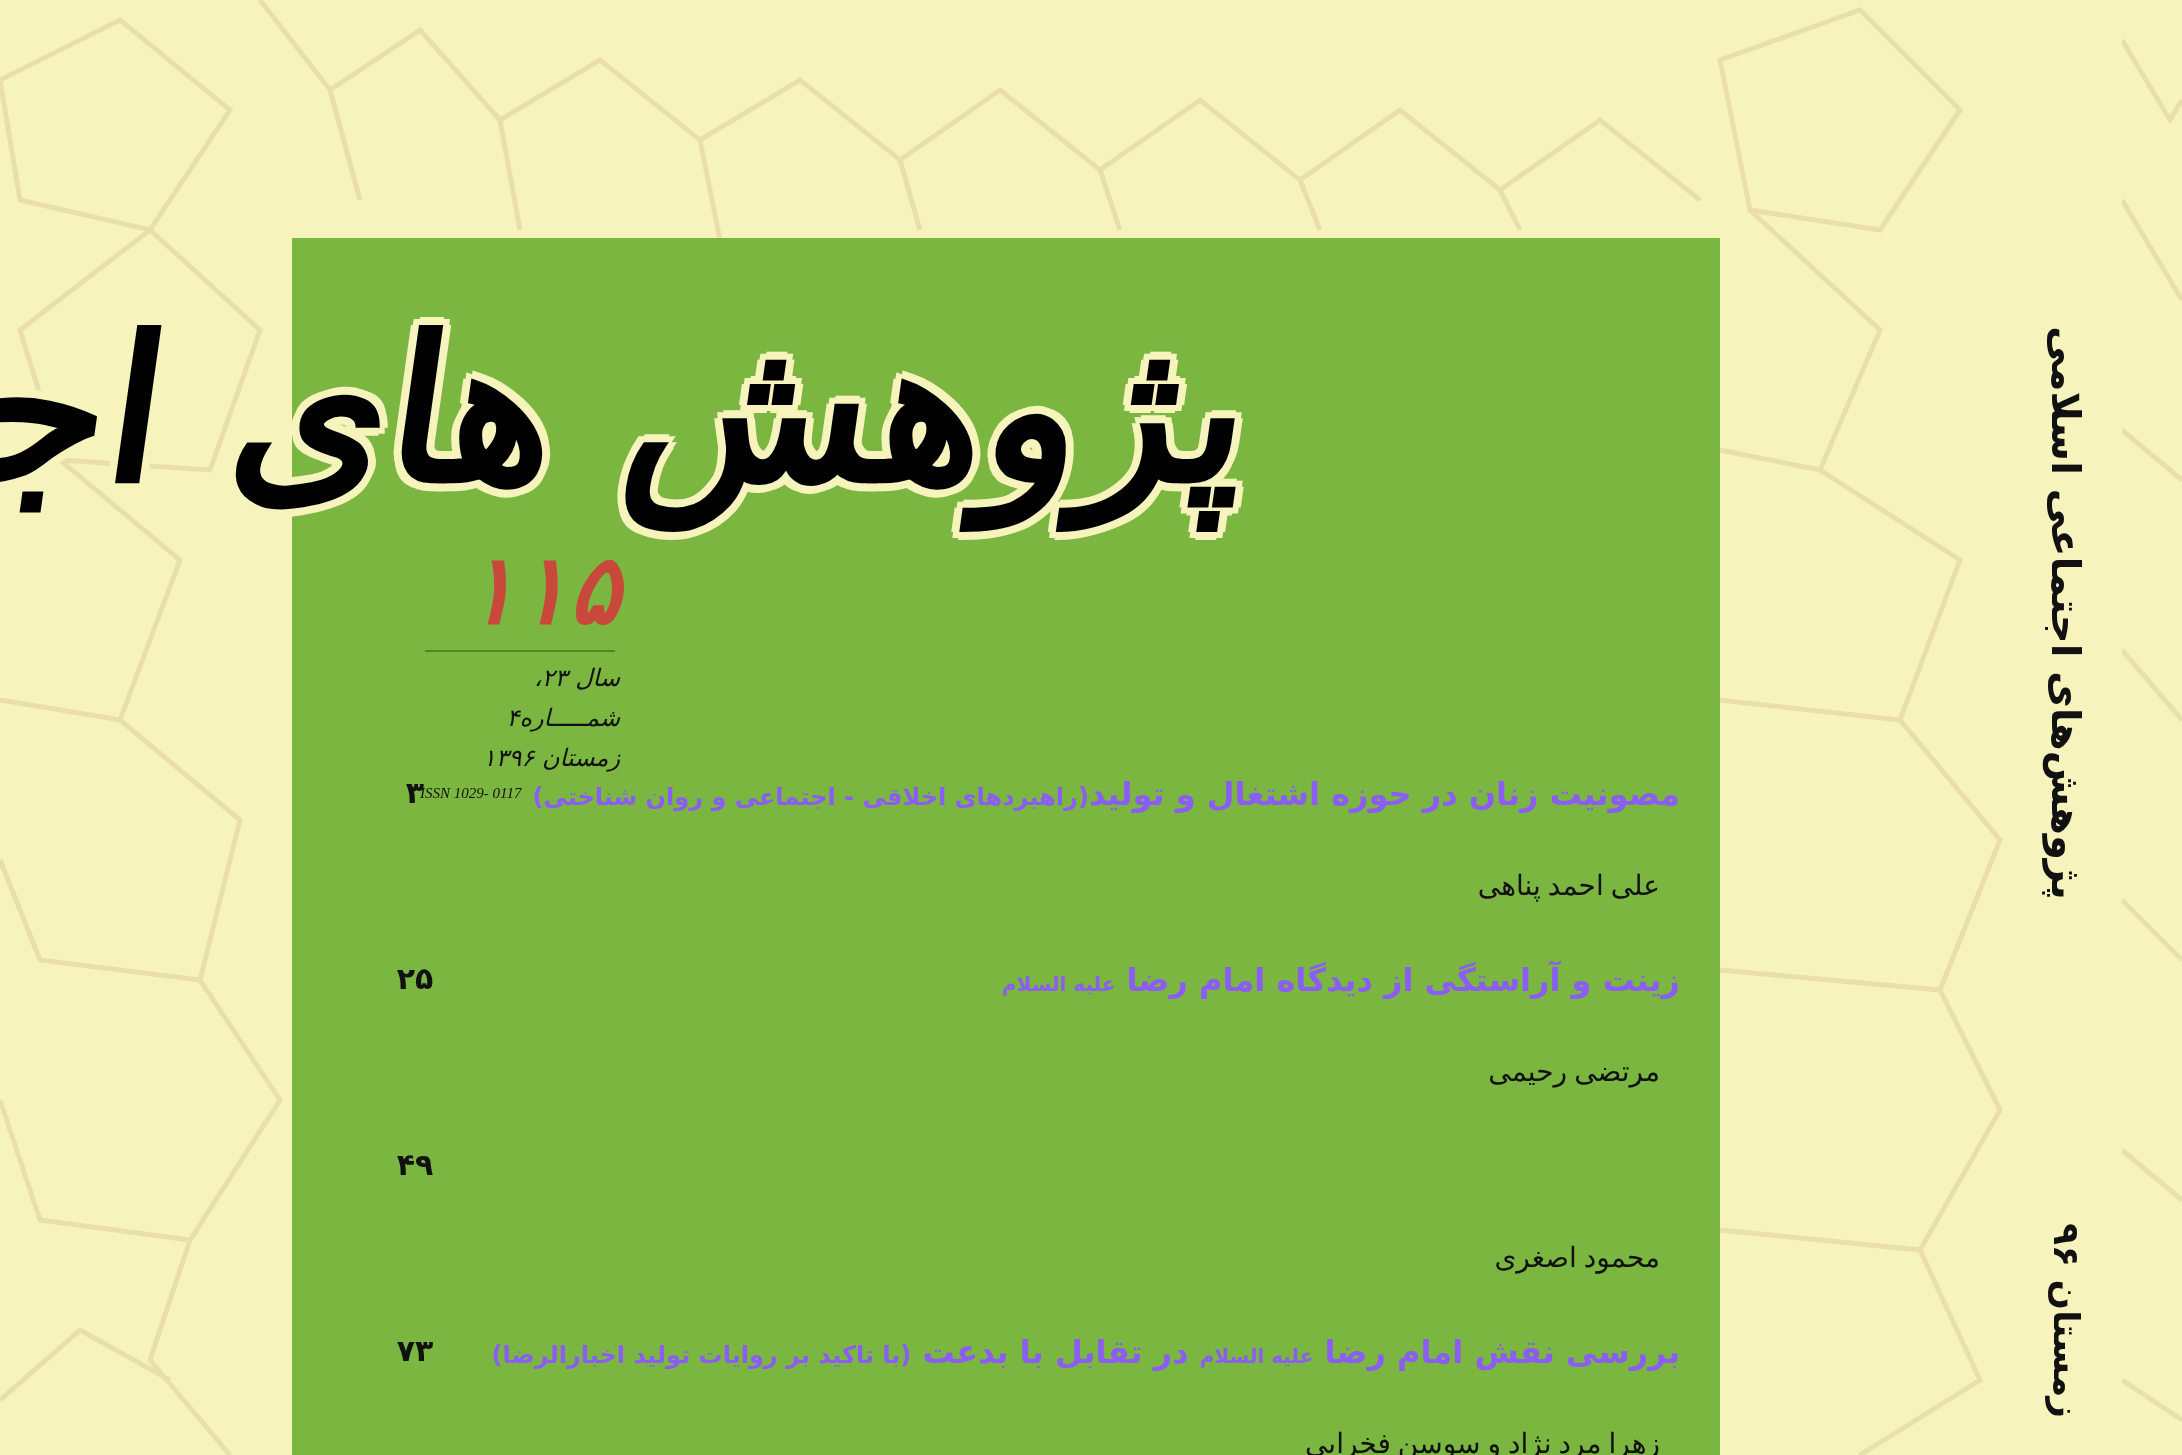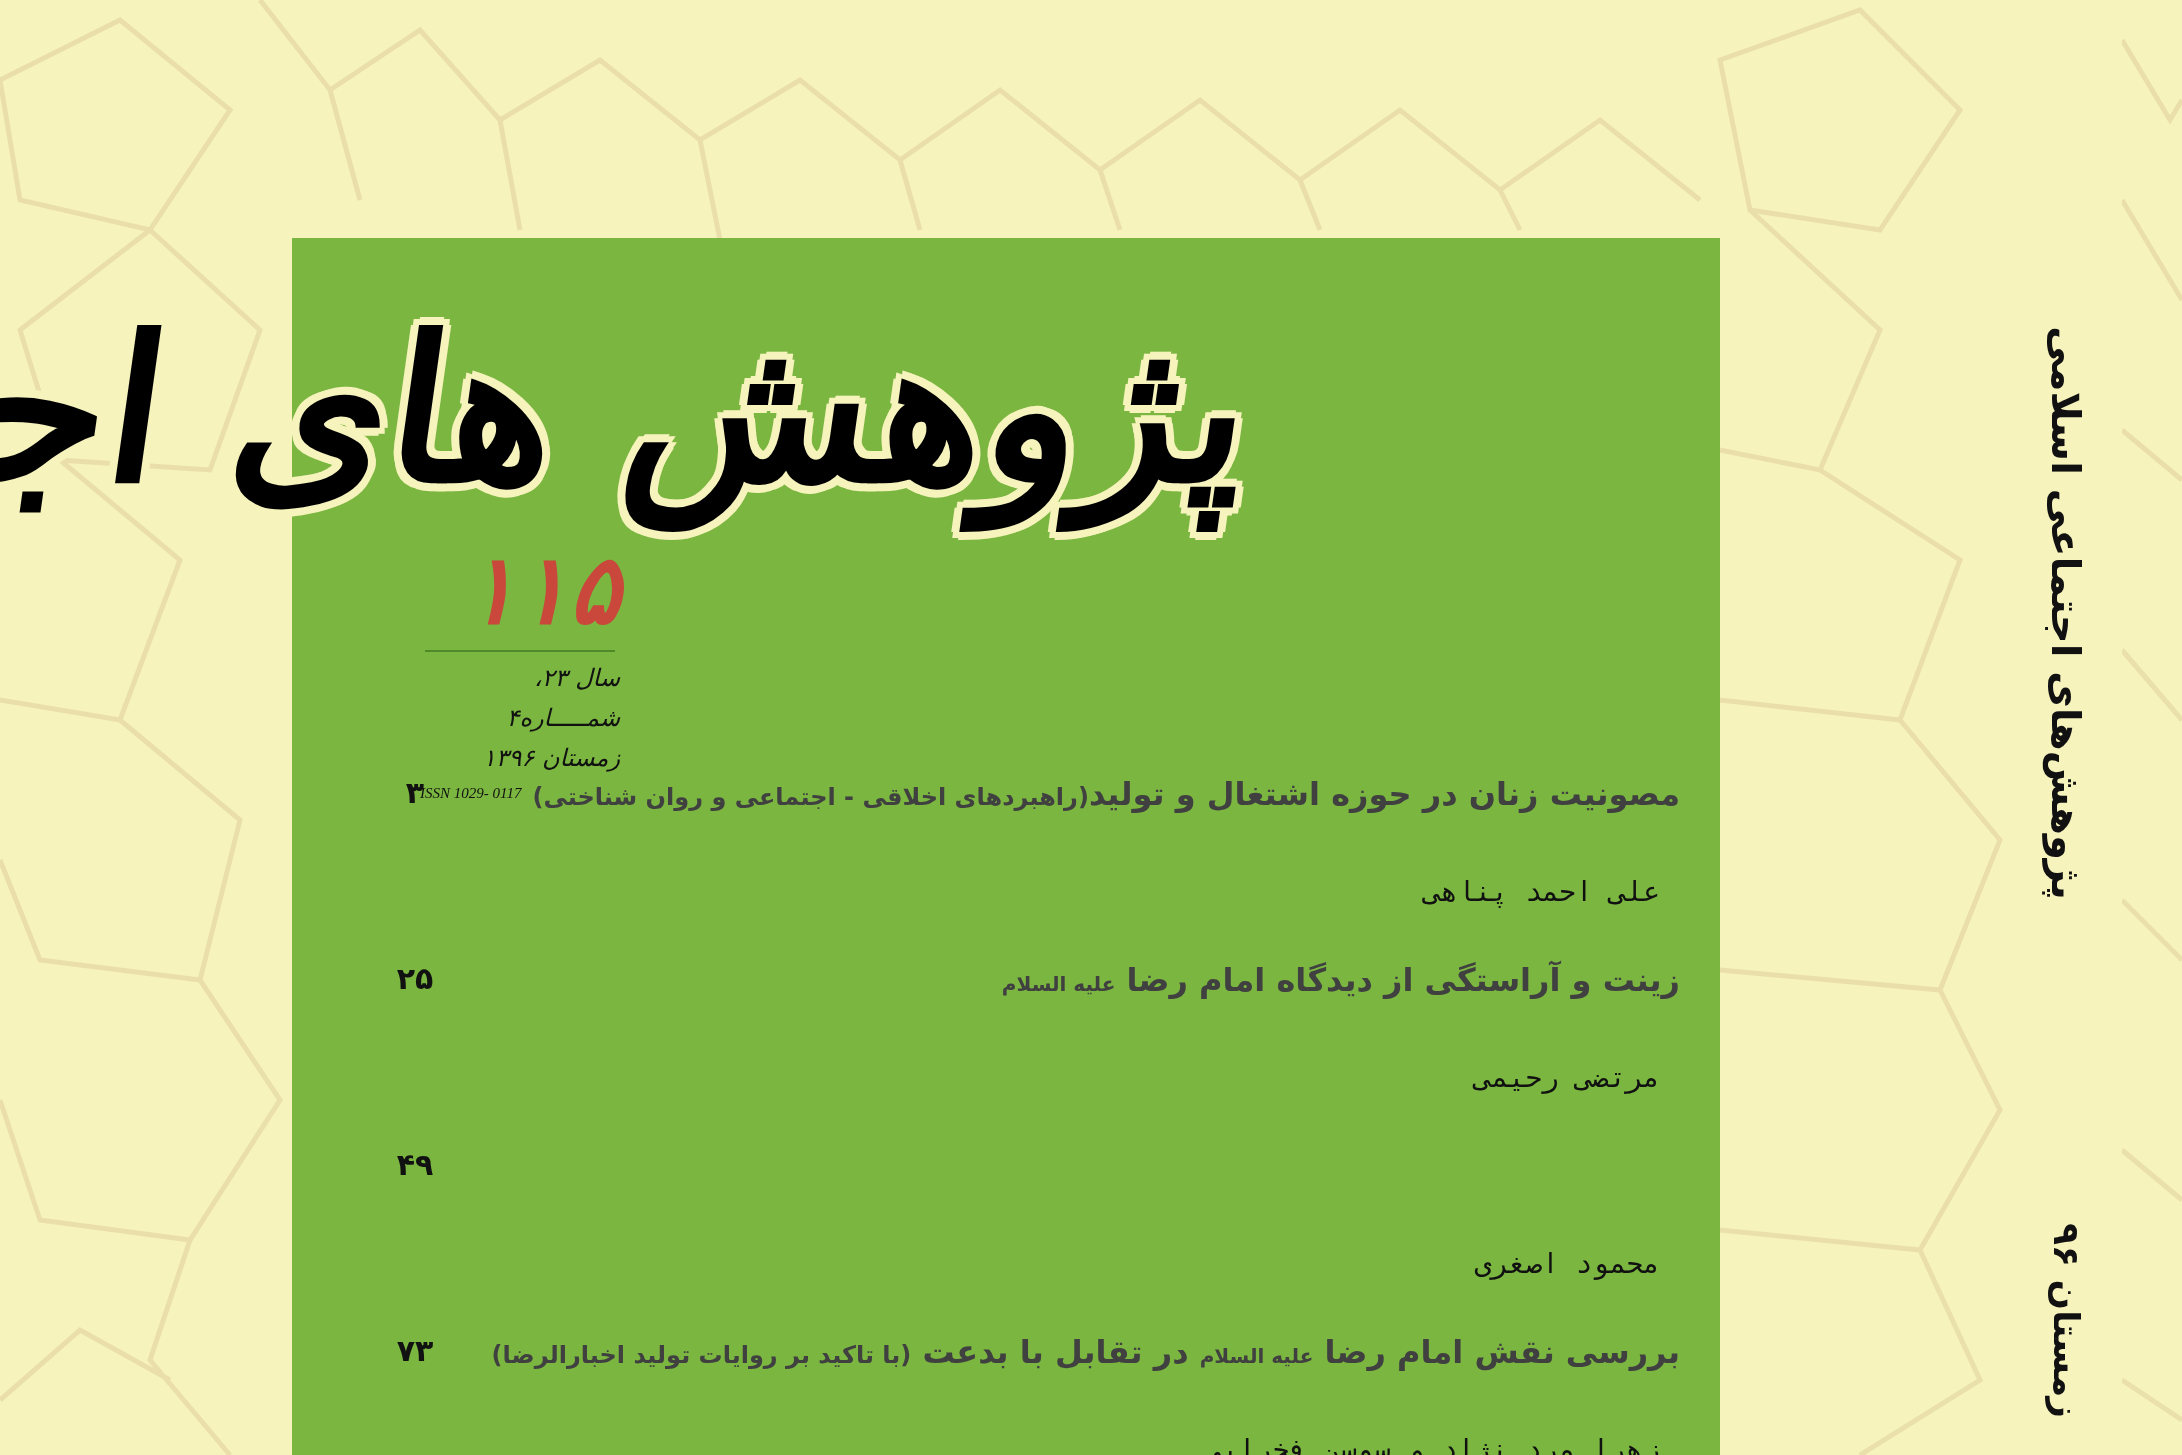--- a/index.html
+++ b/index.html
@@ -83,28 +83,28 @@
     position: absolute; left: 380px; top: 775px; width: 1300px;
   }
   .toc-item { position: relative; height: 186px; }
   .toc-page {
     position: absolute; left: 0; top: 0; width: 70px; text-align: center;
     font-size: 30px; font-weight: bold; color: #111;
   }
   .toc-title {
     position: absolute; right: 0; top: 0; width: 1100px;
     direction: rtl; text-align: right;
-    font-size: 32px; font-weight: bold; color: #404040; white-space: nowrap;
+    font-size: 32px; font-weight: bold; color: #8b5cf6; white-space: nowrap;
   }
   .toc-title .small { font-size: 20px; font-weight: bold; }
   .toc-title .sub { font-size: 24px; font-weight: bold; }
   .toc-author {
-    position: absolute; right: 20px; top: 100px;
+    position: absolute; right: 20px; top: 94px;
     direction: rtl; text-align: right;
-    font-family: Liberation Mono, monospace;
+    font-family: Liberation Serif, serif;
     font-size: 28px; color: #111; white-space: nowrap;
   }
 </style>
 </head>
 <body>
 
 <div class="page">
 
   <svg class="pattern" viewBox="0 0 2182 1455" preserveAspectRatio="none">
     <g fill="none" stroke="#e8dca8" stroke-width="5" opacity="0.85">

